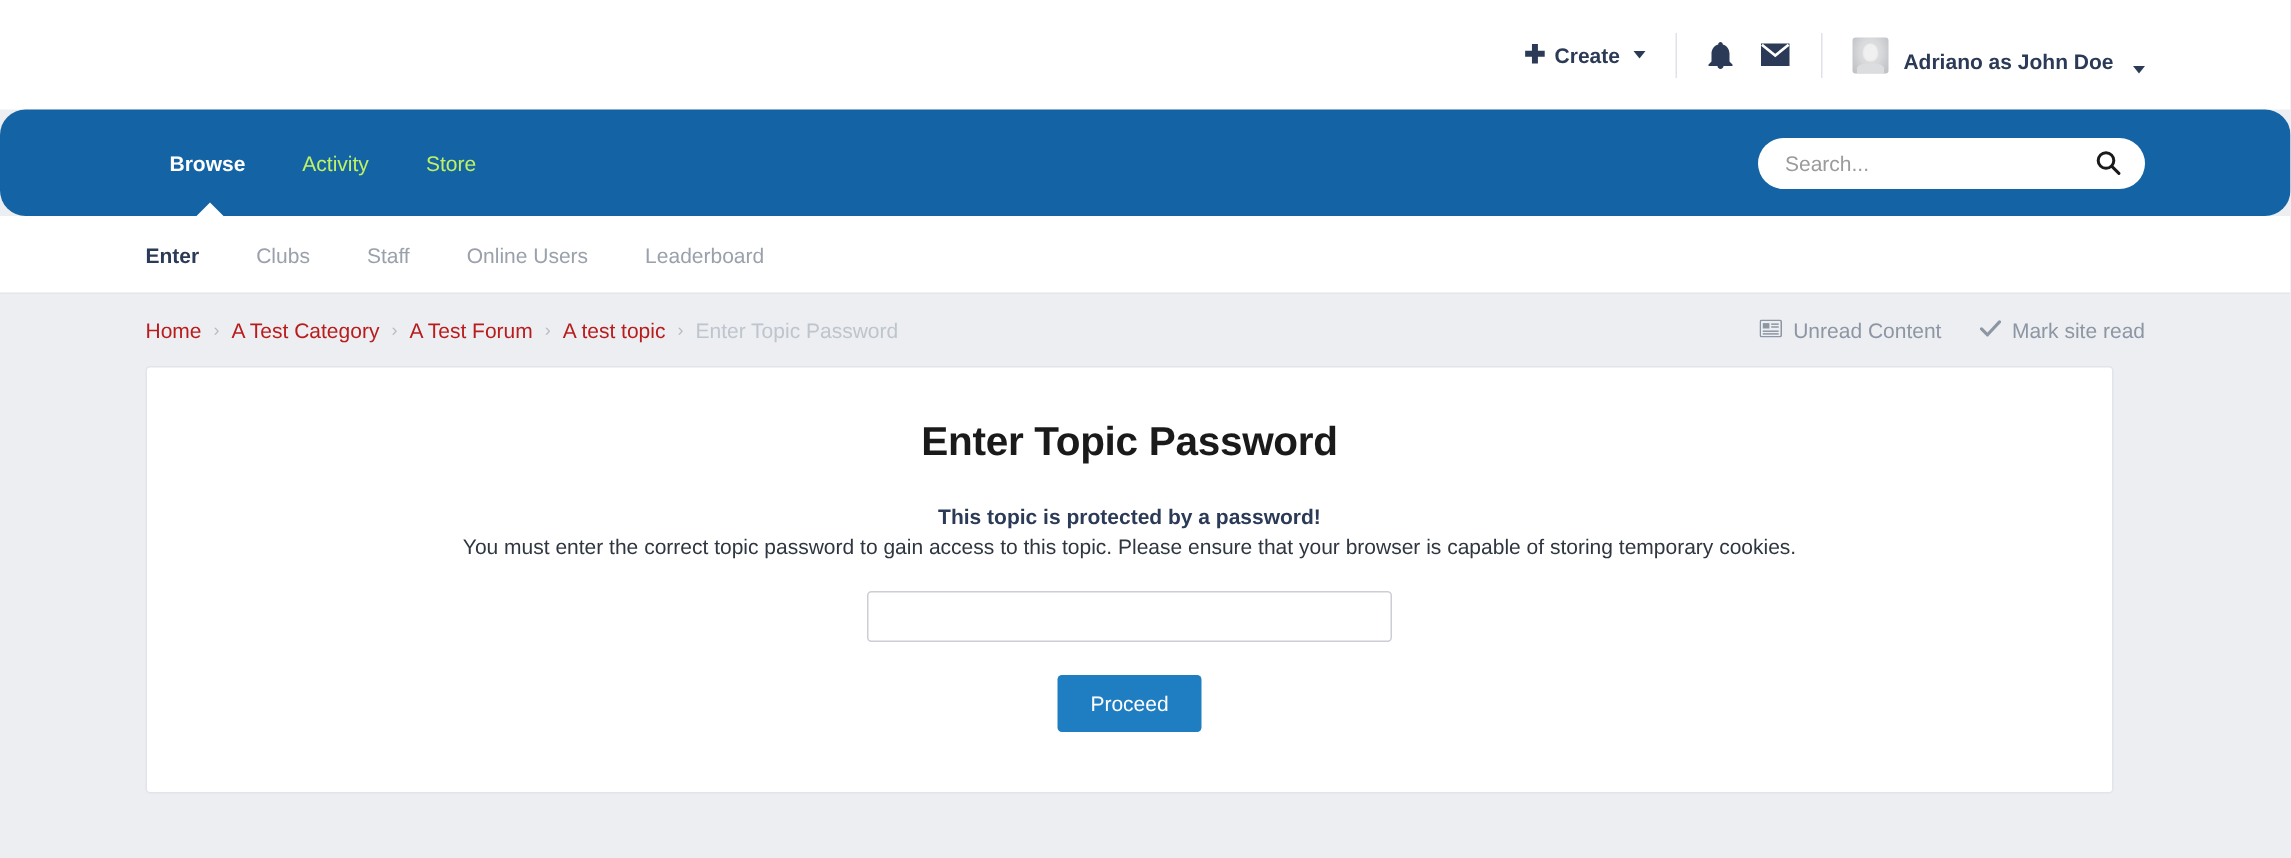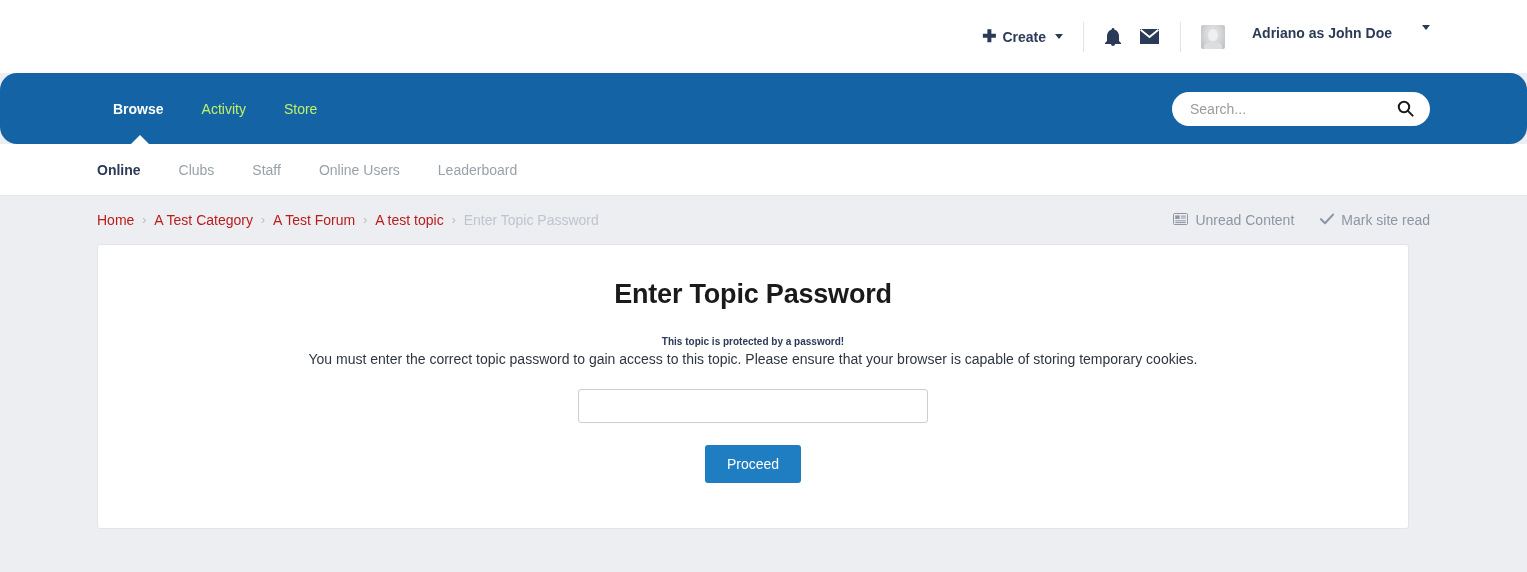--- a/index.html
+++ b/index.html
@@ -68,22 +68,22 @@
     padding: 0 20px;
   }
   .hdr-icon {
     color: #2b3a56;
     display: flex;
     align-items: center;
     cursor: pointer;
   }
   .user-menu {
     display: flex;
-    align-items: flex-start;
-    gap: 27px;
+    align-items: flex-end;
+    gap: 10px;
     padding-left: 20px;
     cursor: pointer;
   }
   .avatar {
     width: 24px; height: 24px;
     border-radius: 2px;
     background: radial-gradient(ellipse at 50% 40%, #e9e9ea 0%, #d7d8da 45%, #c9cacd 70%, #bdbfc3 100%);
     position: relative;
     overflow: hidden;
     flex: none;
@@ -262,21 +262,21 @@
     text-align: center;
   }
   .panel-title {
     font-size: 27px;
     font-weight: bold;
     color: #1a1a1a;
     margin-bottom: 26px;
     letter-spacing: -0.2px;
   }
   .lead {
-    font-size: 10px;
+    font-size: 14px;
     font-weight: bold;
     color: #2b3a56;
     margin-bottom: 4px;
   }
   .desc {
     font-size: 14px;
     color: #2f3640;
     margin-bottom: 22px;
   }
   .pw-input {
@@ -362,21 +362,21 @@
       <svg width="17" height="17" viewBox="0 0 17 17" fill="none" stroke="currentColor" stroke-width="2" aria-hidden="true">
         <circle cx="7" cy="7" r="5.2"></circle>
         <line x1="10.9" y1="10.9" x2="15.6" y2="15.6" stroke-linecap="round"></line>
       </svg>
     </button>
   </div>
 </div>
 
 <div class="secondary-nav">
   <div class="snav-item active first">
-    <span>Online</span>
+    <span>Enter</span>
   </div>
   <div class="snav-item">
     <span>Clubs</span>
   </div>
   <div class="snav-item">
     <span>Staff</span>
   </div>
   <div class="snav-item">
     <span>Online Users</span>
   </div>

